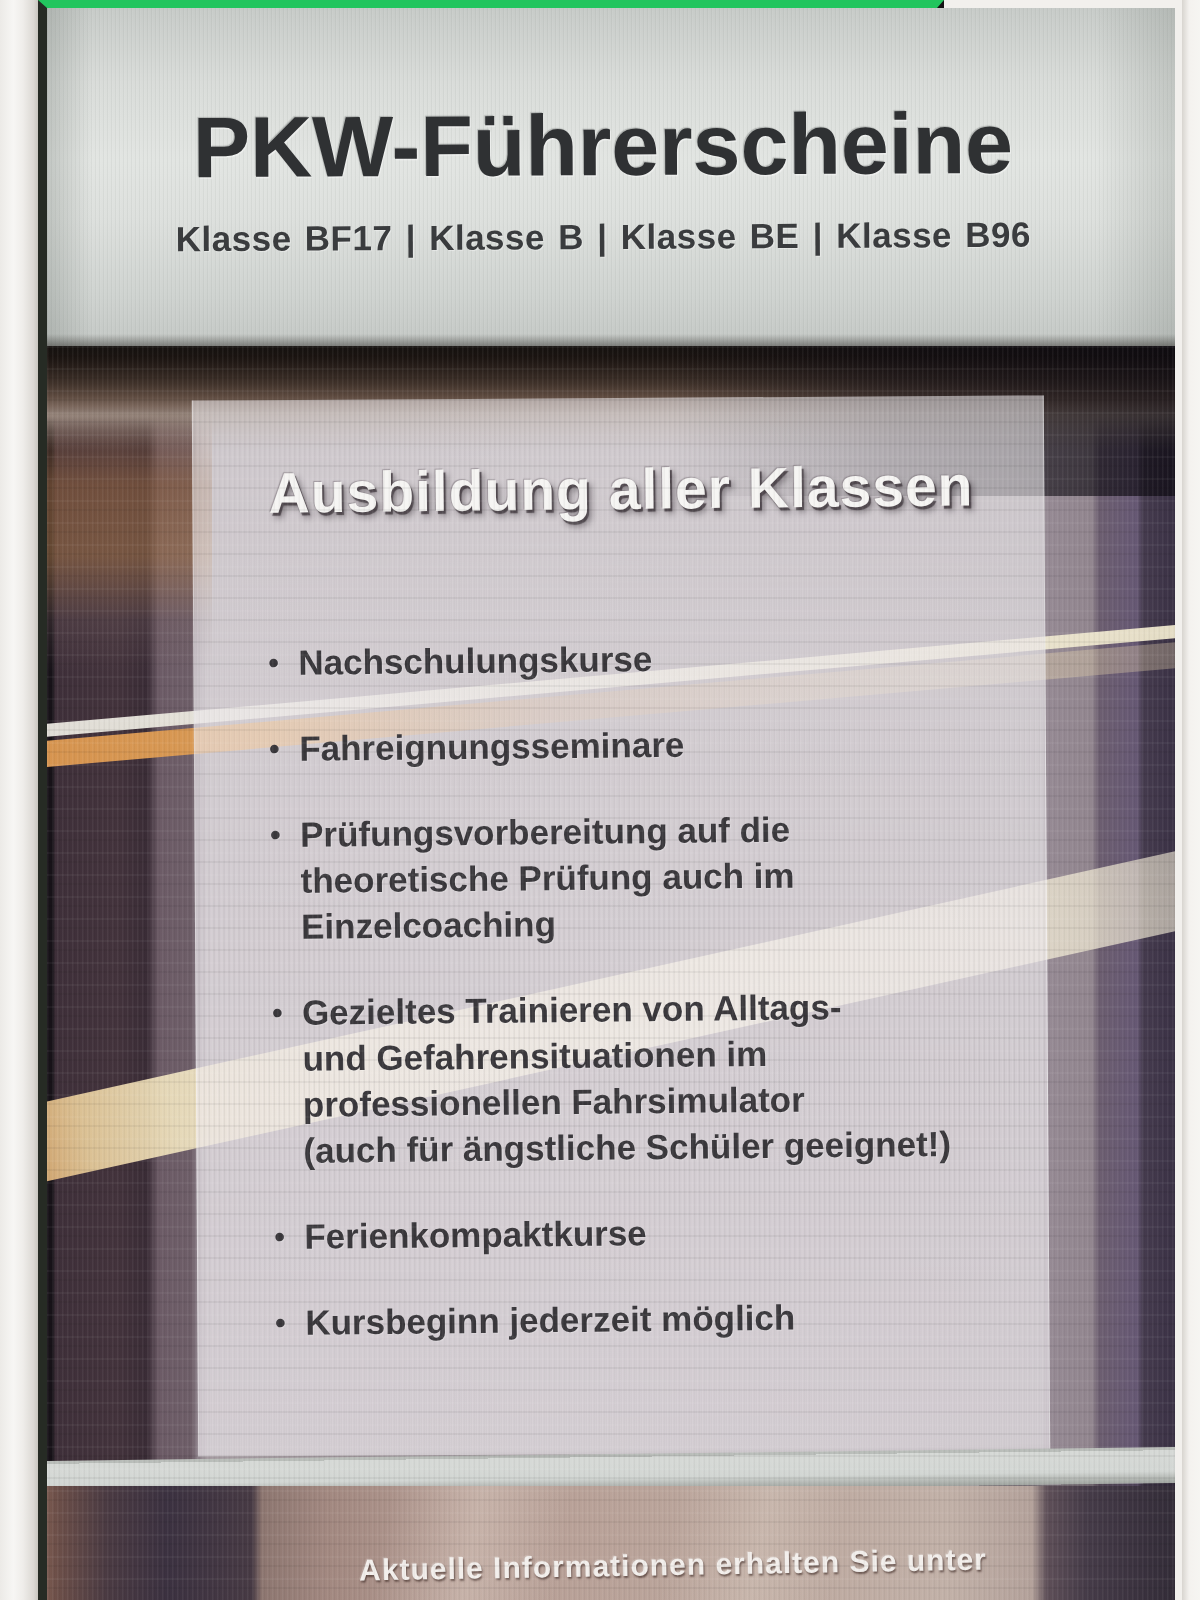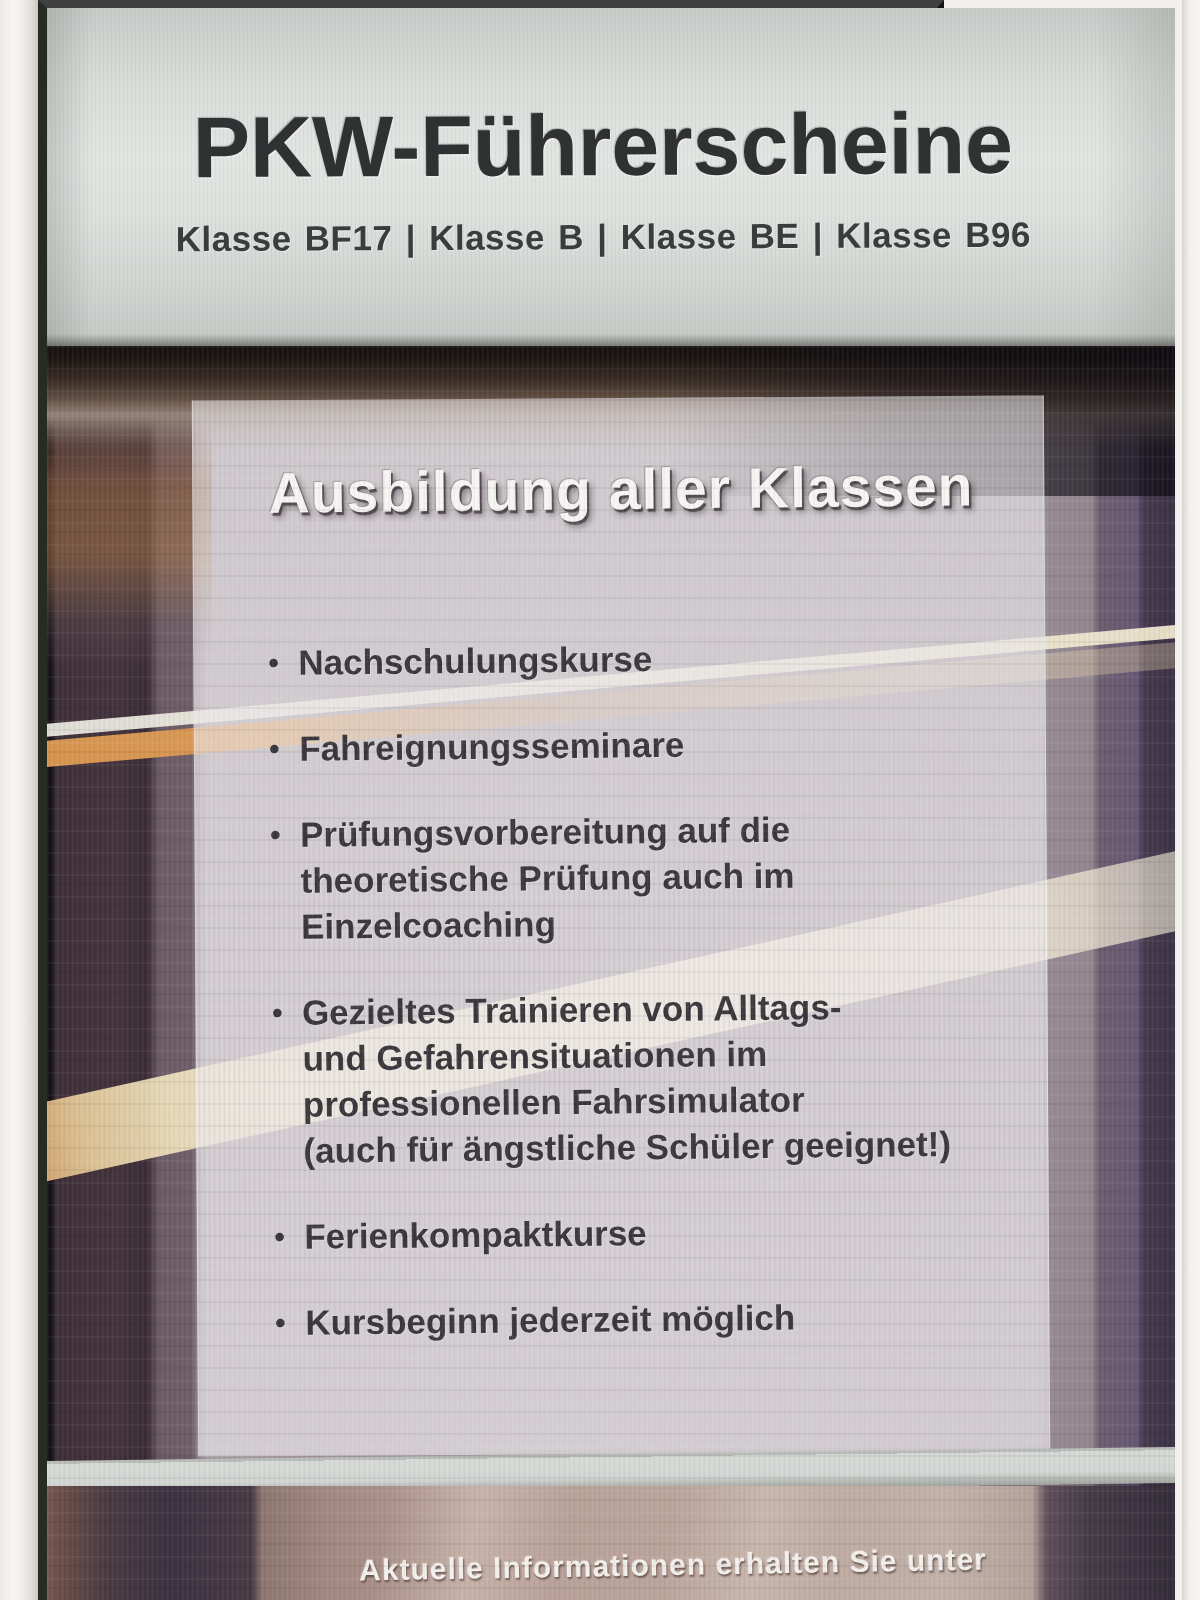--- a/index.html
+++ b/index.html
@@ -7,21 +7,21 @@
   .scene{position:relative;width:1200px;height:1600px;overflow:hidden;background:#f2f0ed;}
 
   
   .wall-left{position:absolute;left:0;top:0;width:38px;height:1600px;
     background:linear-gradient(90deg,#eceae7 0%,#f7f6f4 35%,#efedea 60%,#dcd9d4 88%,#c9c6bf 100%);}
   .wall-right{position:absolute;left:1182px;top:0;width:18px;height:1600px;
     background:linear-gradient(90deg,#d8d5d0 0%,#f4f2ef 40%,#f6f5f2 100%);}
 
   
   .case{position:absolute;left:38px;top:0;width:906px;height:1600px;
-    border-left:9px solid #262b24;border-right:7px solid #141214;border-top:8px solid #404040;
+    border-left:9px solid #262b24;border-right:7px solid #141214;border-top:8px solid #22c55e;
     background:#0a090b;}
 
   
   .plate{position:absolute;left:0;top:0;width:1128px;height:338px;
     background:
       linear-gradient(90deg,rgba(110,118,112,0.28) 0,rgba(110,118,112,0) 4%,rgba(110,118,112,0) 93%,rgba(110,118,112,0.22) 100%),
       repeating-linear-gradient(90deg,rgba(92,102,96,0.07) 0 1px,rgba(255,255,255,0.05) 1px 2px,rgba(0,0,0,0) 2px 4px),
       linear-gradient(180deg,#c7cbc8 0%,#d9dcd9 22%,#e2e5e2 45%,#dde0dd 62%,#cfd3d0 85%,#c3c7c4 100%);}
   .plate::after{content:"";position:absolute;left:0;bottom:0;width:100%;height:12px;
     background:linear-gradient(180deg,rgba(40,38,34,0) 0%,rgba(40,38,34,0.45) 100%);}

